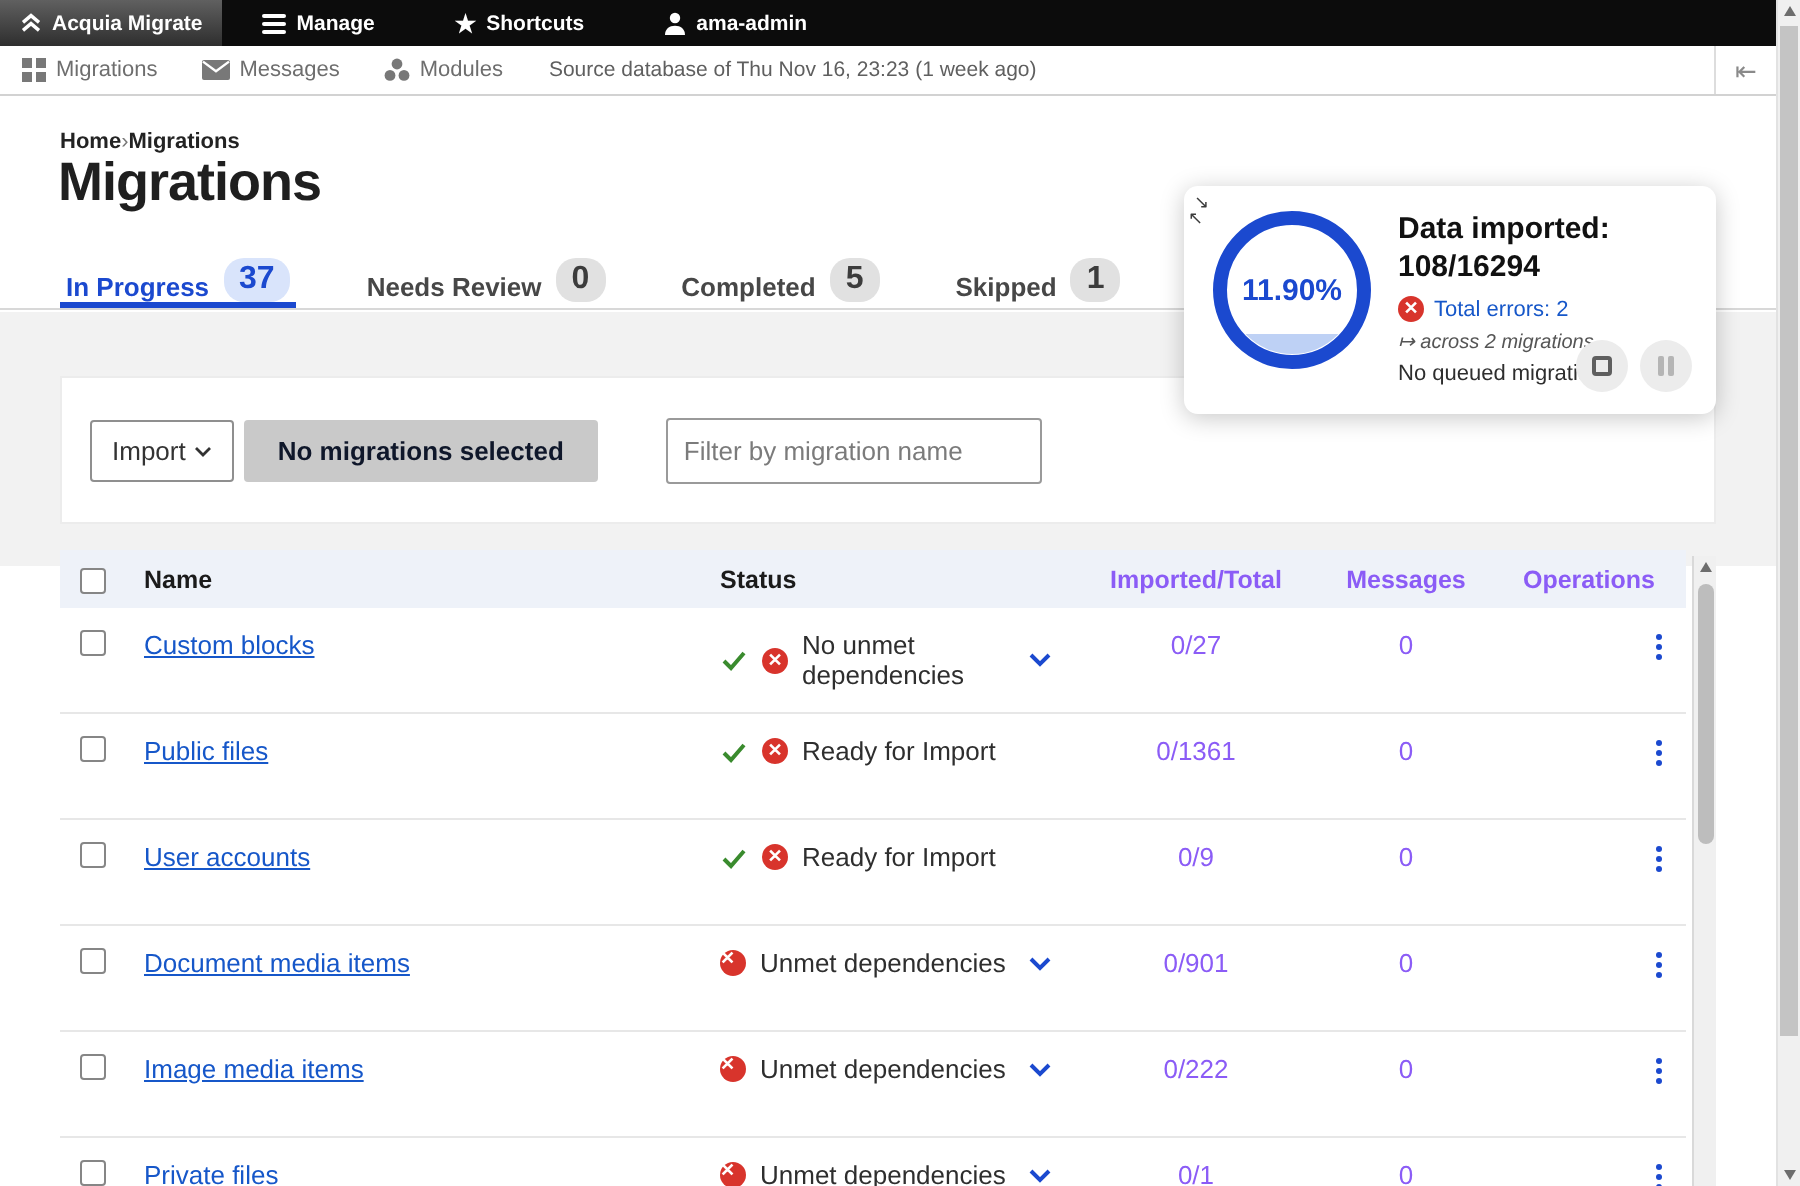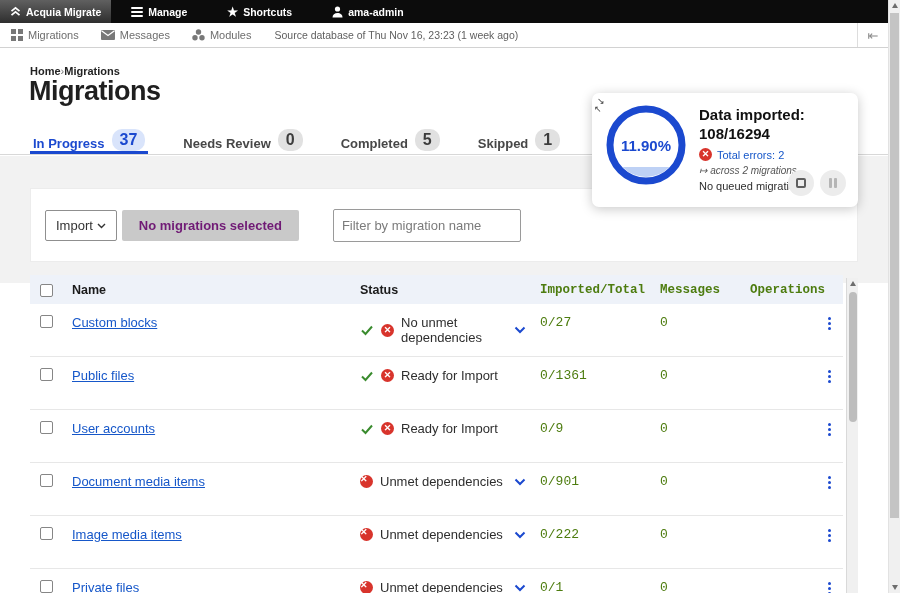--- a/index.html
+++ b/index.html
@@ -30,31 +30,31 @@
   .tab{display:flex;align-items:flex-end;gap:7px;margin-right:32px;font-size:13px;font-weight:bold;color:#474747;border-bottom:3px solid transparent;padding:0 3px;cursor:pointer;}
   .tab .count-badge{background:#e1e1e1;color:#3c3c3c;font-size:16px;font-weight:bold;border-radius:10px;padding:2px 8px;line-height:1.1;}
   .tab.active{color:var(--accent);border-bottom-color:var(--accent);}
   .tab.active .count-badge{background:#d9e4fb;color:var(--accent);}
 
   
   .gray-band{position:absolute;top:156px;left:0;width:888px;height:127px;background:#f2f2f2;}
   .actions-card{position:absolute;top:188px;left:30px;width:828px;height:74px;background:#fff;border:1px solid #ececec;box-sizing:border-box;display:flex;align-items:center;padding-left:14px;}
   .import-btn{display:flex;align-items:center;gap:4px;border:1px solid #8f8f8f;background:#fff;border-radius:2px;height:31px;padding:0 10px;font-size:13px;color:#333;font-family:inherit;cursor:pointer;}
   .import-btn svg{margin-top:2px;}
-  .disabled-btn{margin-left:5px;border:none;background:#c9c9c9;color:#701a75;font-weight:bold;font-size:13px;height:31px;padding:8px 17px;border-radius:2px;font-family:inherit;}
+  .disabled-btn{margin-left:5px;border:none;background:#c9c9c9;color:#0f172a;font-weight:bold;font-size:13px;height:31px;padding:8px 17px;border-radius:2px;font-family:inherit;}
   .filter-input{margin-left:34px;width:170px;height:31px;border:1px solid #9a9a9a;border-radius:2px;padding:0 8px;font-size:13px;font-family:inherit;color:#333;box-sizing:content-box;}
   .filter-input::placeholder{color:#7b7b7b;}
 
   
   .mtable{position:absolute;top:275px;left:30px;width:813px;font-size:13px;}
   .thead,.trow{display:grid;grid-template-columns:42px 288px 180px 120px 90px 93px;align-items:center;}
   .thead{height:29px;background:#eef2f9;font-size:12.5px;font-weight:bold;color:#1b1b1b;}
   .trow{height:52px;border-bottom:1px solid #e7e7e7;background:#fff;align-items:flex-start;padding-top:0;}
   .trow>div{padding-top:11px;}
-  .cell-r{text-align:left;padding-right:4px;color:#4d7c0f;font-family:Liberation Mono, monospace;}
+  .cell-r{text-align:center;padding-right:4px;color:#8b5cf6;}
   .chk{width:13px;height:13px;border:1px solid #868686;border-radius:2px;background:#fff;margin-left:10px;box-sizing:border-box;}
   .thead .chk{margin-top:0;}
   .name-link{color:var(--link);text-decoration:underline;cursor:pointer;}
   .status-cell{display:flex;align-items:center;gap:7px;padding-right:14px;box-sizing:border-box;}
   .status-icon-ok,.status-icon-err{display:none;width:14px;height:14px;flex:none;}
   .trow.ok .status-icon-ok{display:block;}
   .trow.error .status-icon-err{display:block;}
   .err-badge{width:13px;height:13px;border-radius:50%;background:var(--error);color:#fff;font-size:9px;font-weight:bold;display:flex;align-items:center;justify-content:center;line-height:1;}
   .status-text{color:#2e2e2e;}
   .expand-chevron{margin-left:auto;cursor:pointer;display:flex;}

